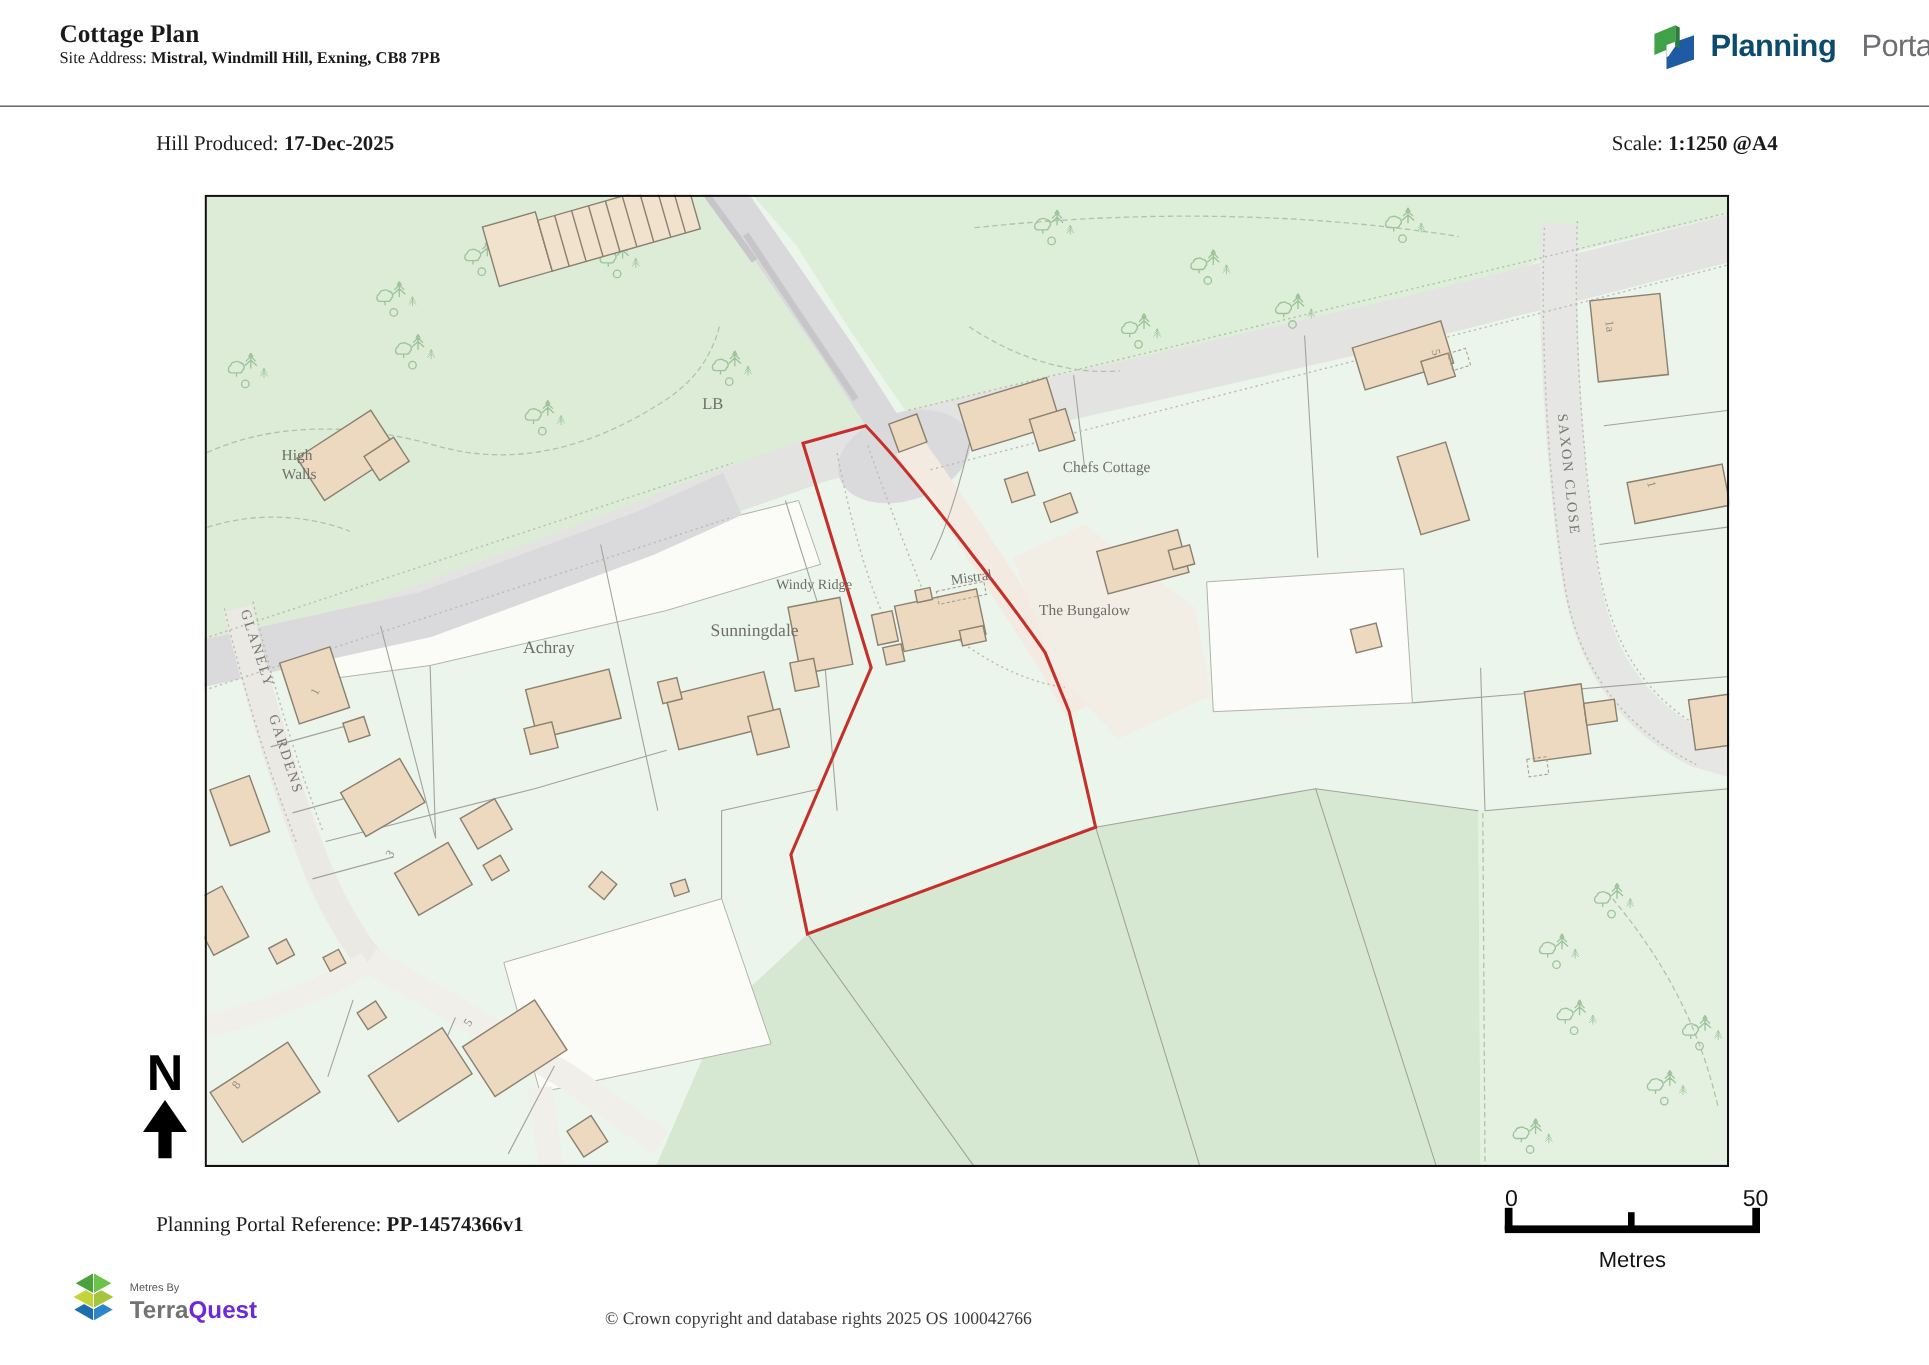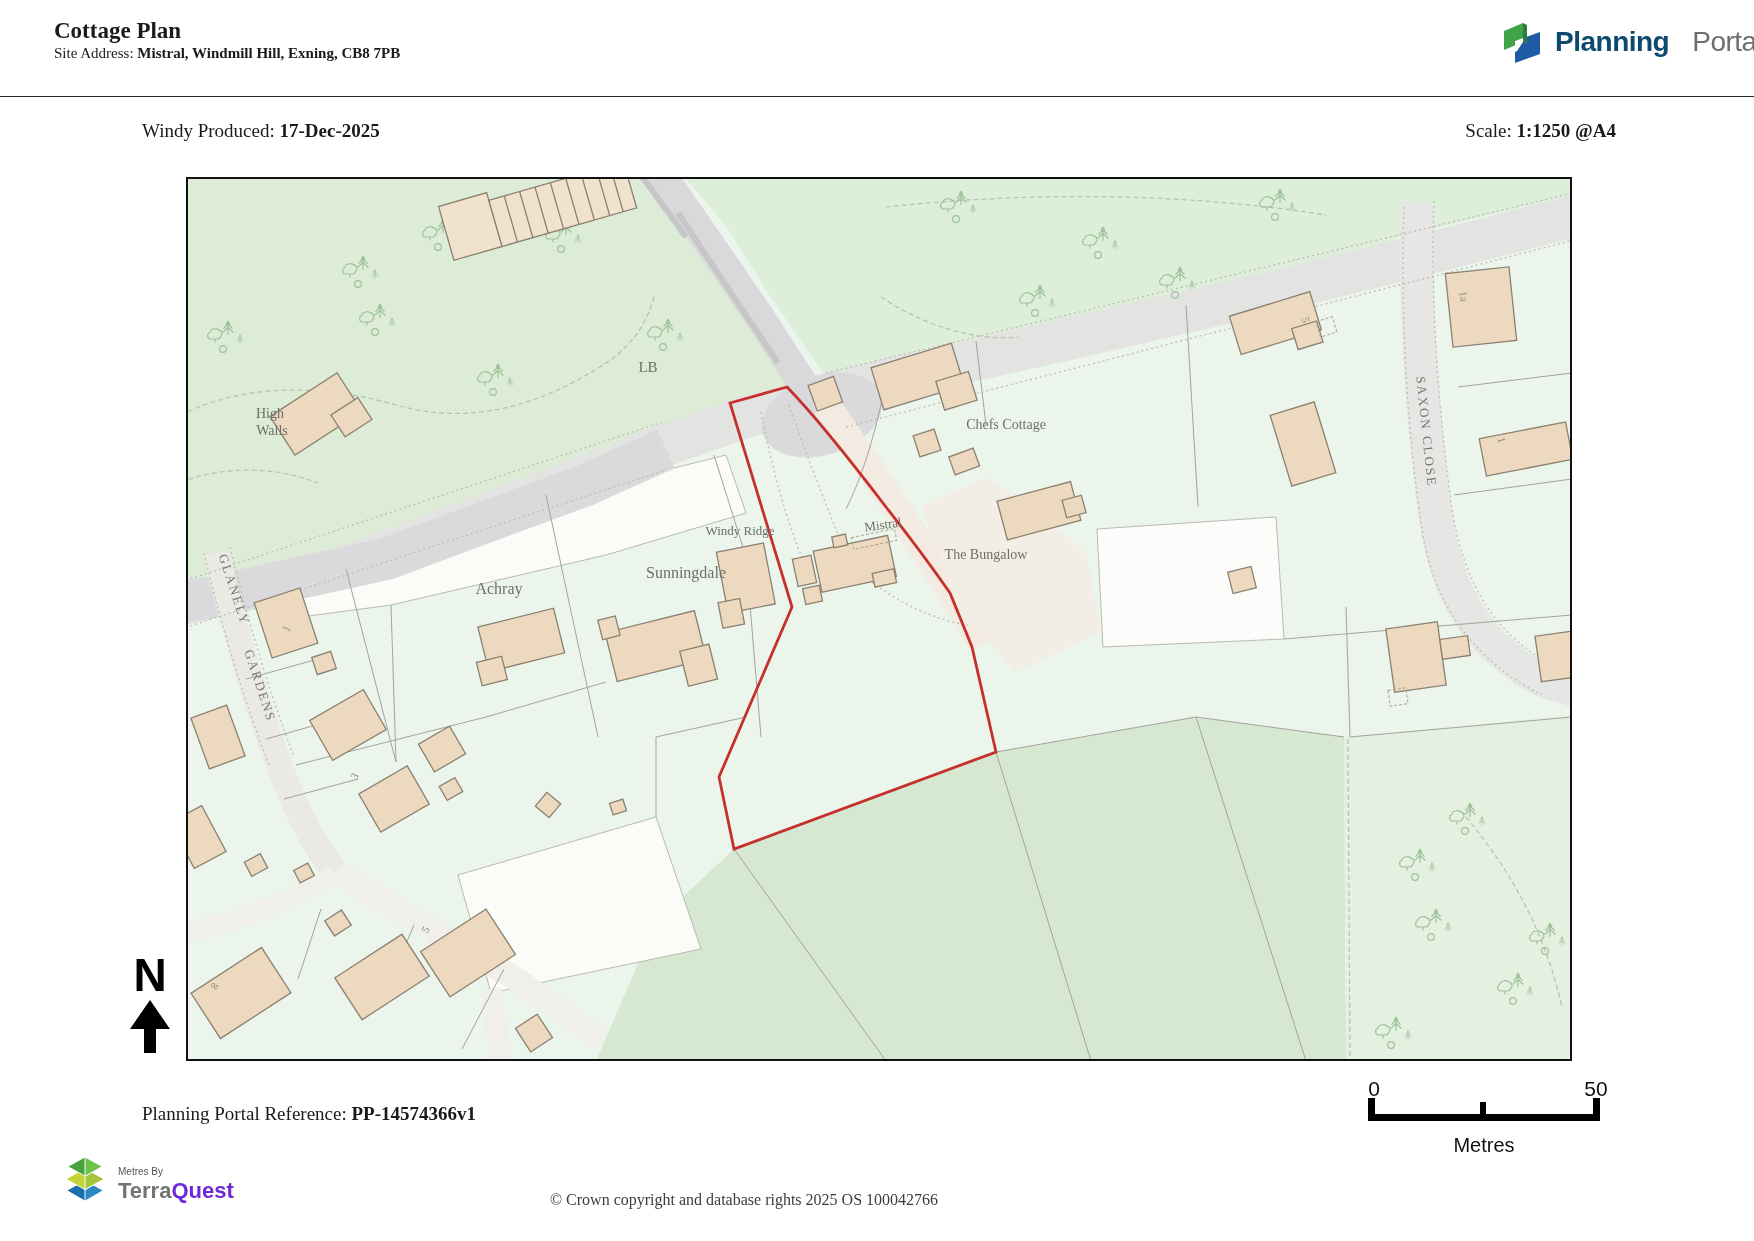--- a/index.html
+++ b/index.html
@@ -61,21 +61,21 @@
   <svg width="48" height="48" viewBox="0 0 48 48">
     <polygon points="6,13 25,5 25,24 6,32" fill="#41a347"></polygon>
     <polygon points="17,23 42,14 42,36 17,45" fill="#1f5ba4"></polygon>
     <polygon points="17,23 25,20 25,24 19,33 17,34" fill="#ffffff"></polygon>
     <polygon points="25,5 29,7 29,26 25,24" fill="#2a7d3c"></polygon>
   </svg>
   <span class="word"><span class="b">Planning</span><span class="l">Portal</span></span>
 </div>
 
 <div class="abs" id="date-row">
-  <span>Windy Produced: </span><b>17-Dec-2025</b>
+  <span>Hill Produced: </span><b>17-Dec-2025</b>
 </div>
 <div class="abs" id="scale-row">
   <span>Scale: </span><b>1:1250 @A4</b>
 </div>
 
 <div class="abs" id="map-wrap">
 <svg width="1386" height="884" viewBox="0 0 1386 884">
   <defs>
     <g id="tc" stroke="#9dc39a" stroke-width="1.2" fill="none">
       <path d="M0,4 L0,-10 M0,-10 L-2,-6.5 M0,-10 L2,-6.5 M0,-7 L-4.5,-2.5 M0,-7 L4.5,-2.5 M0,-3.5 L-5.5,1.5 M0,-3.5 L5.5,1.5"></path>

